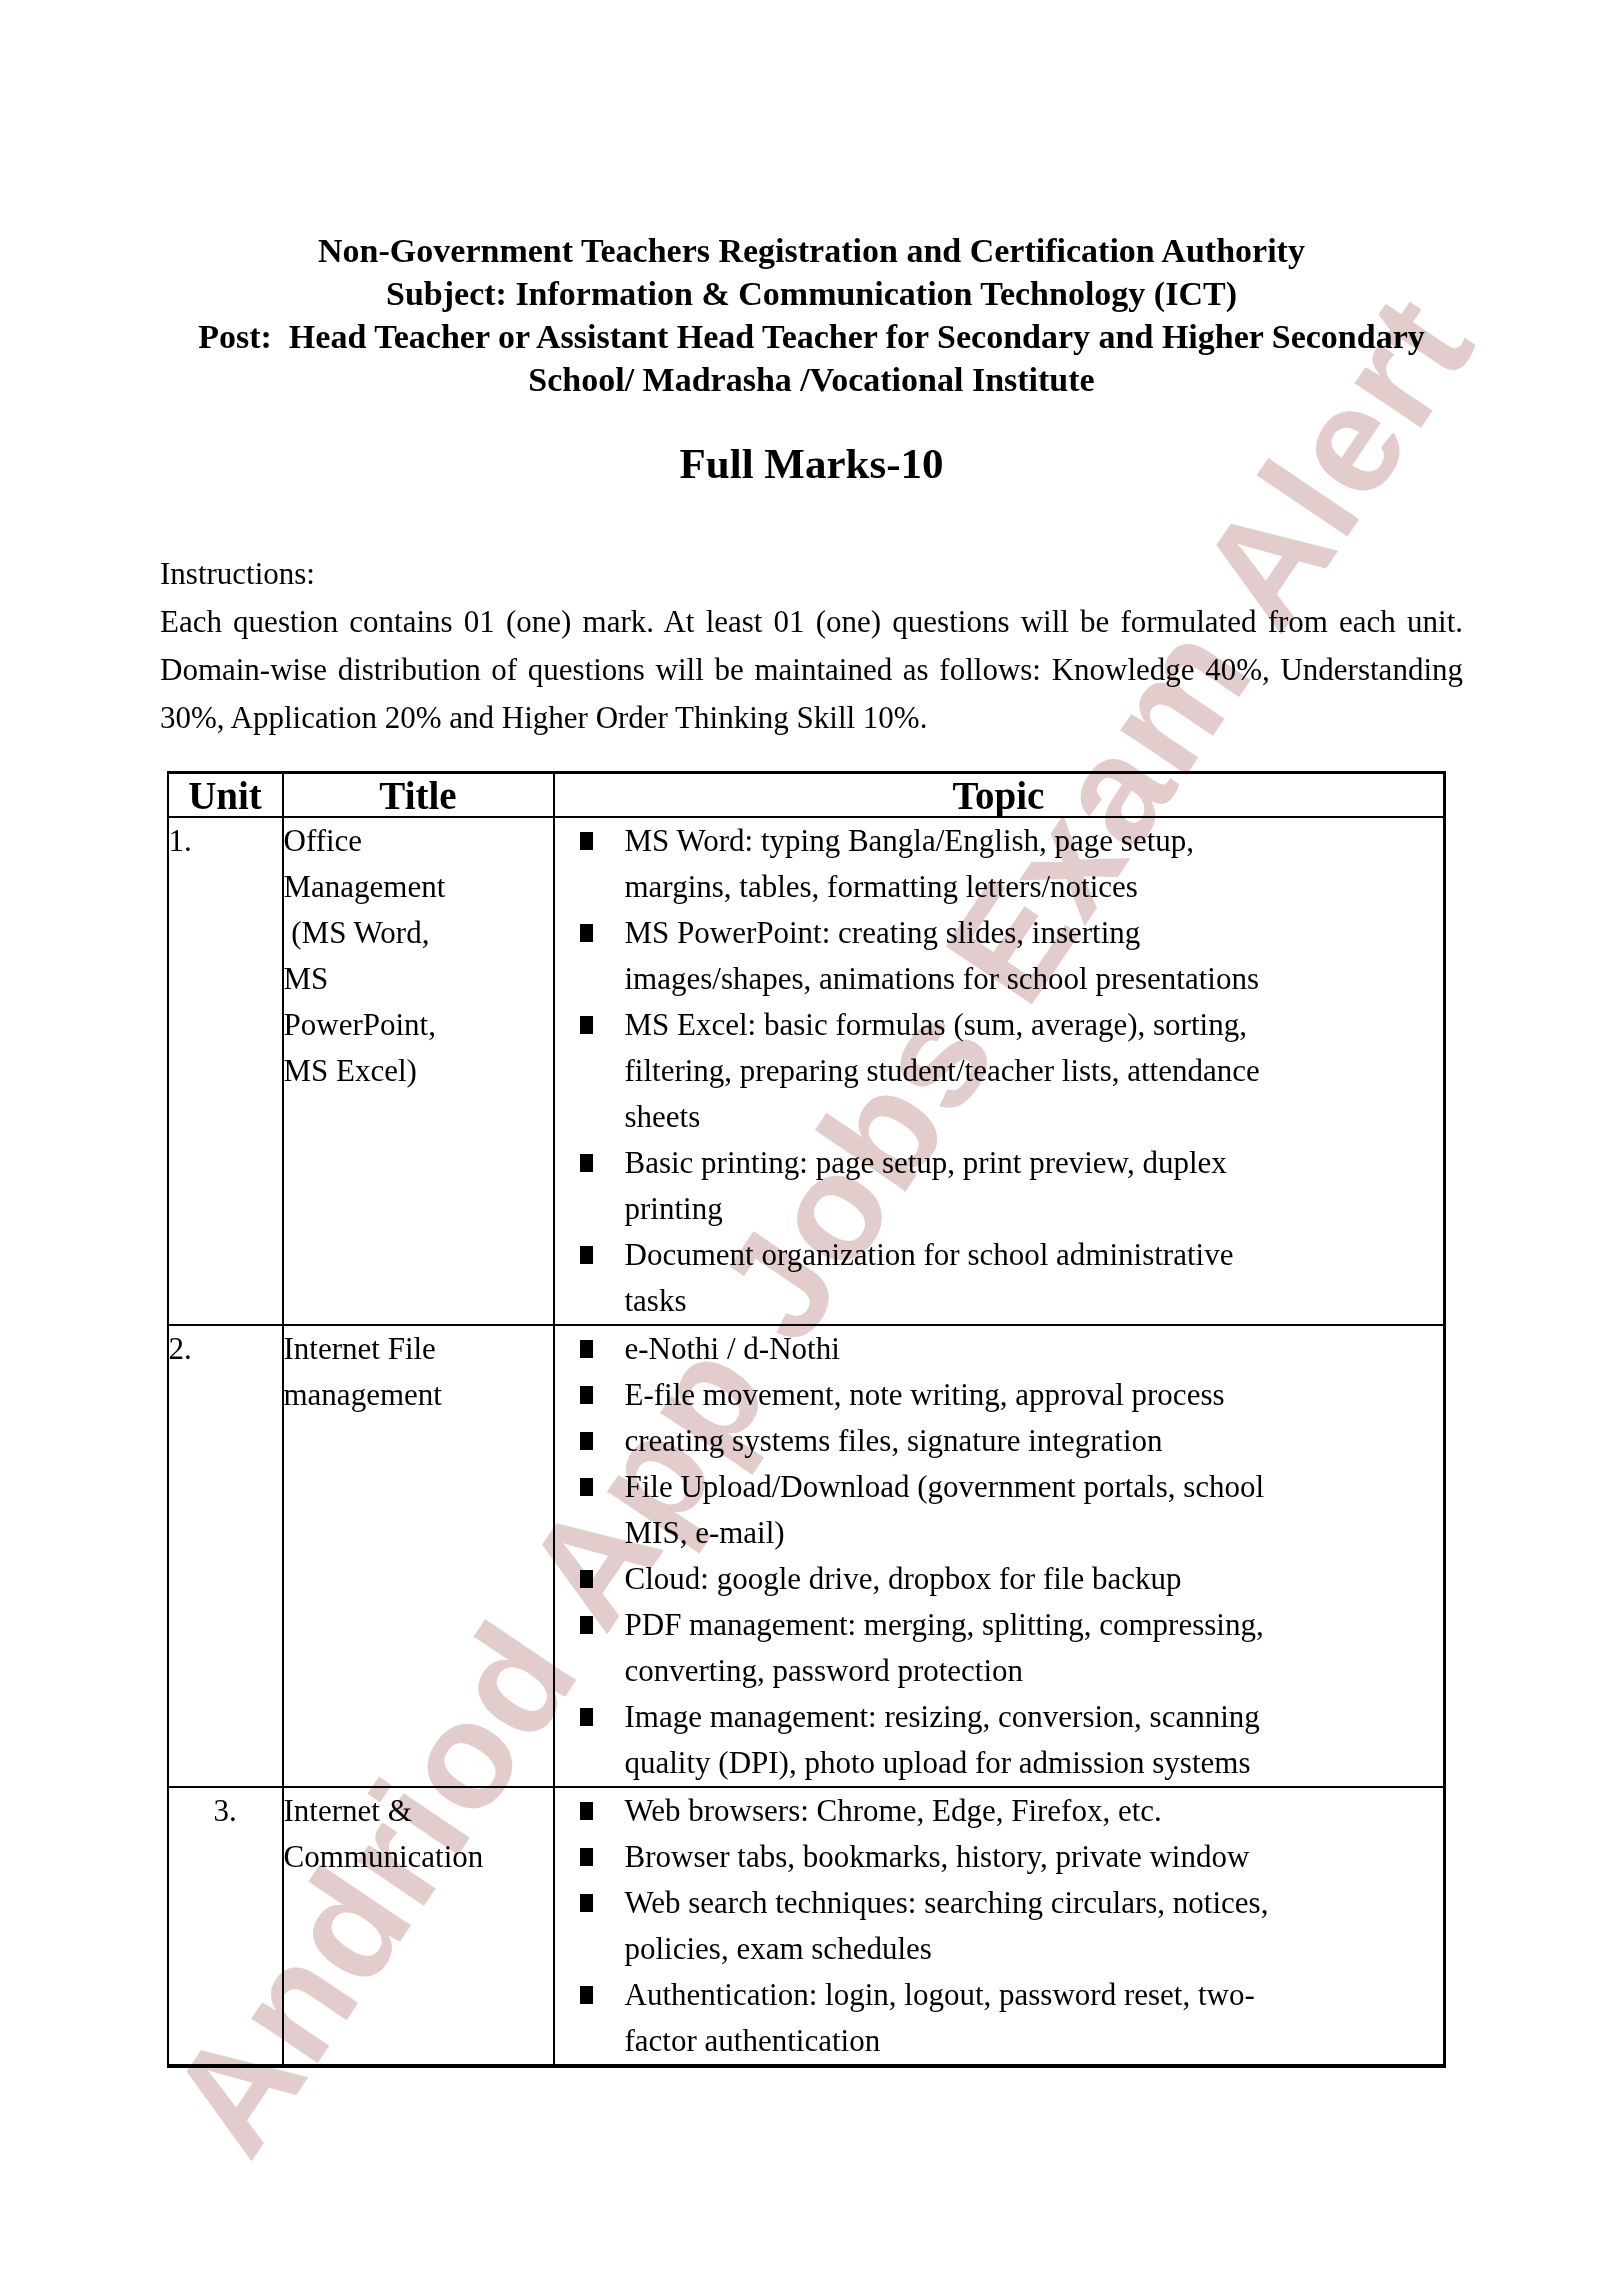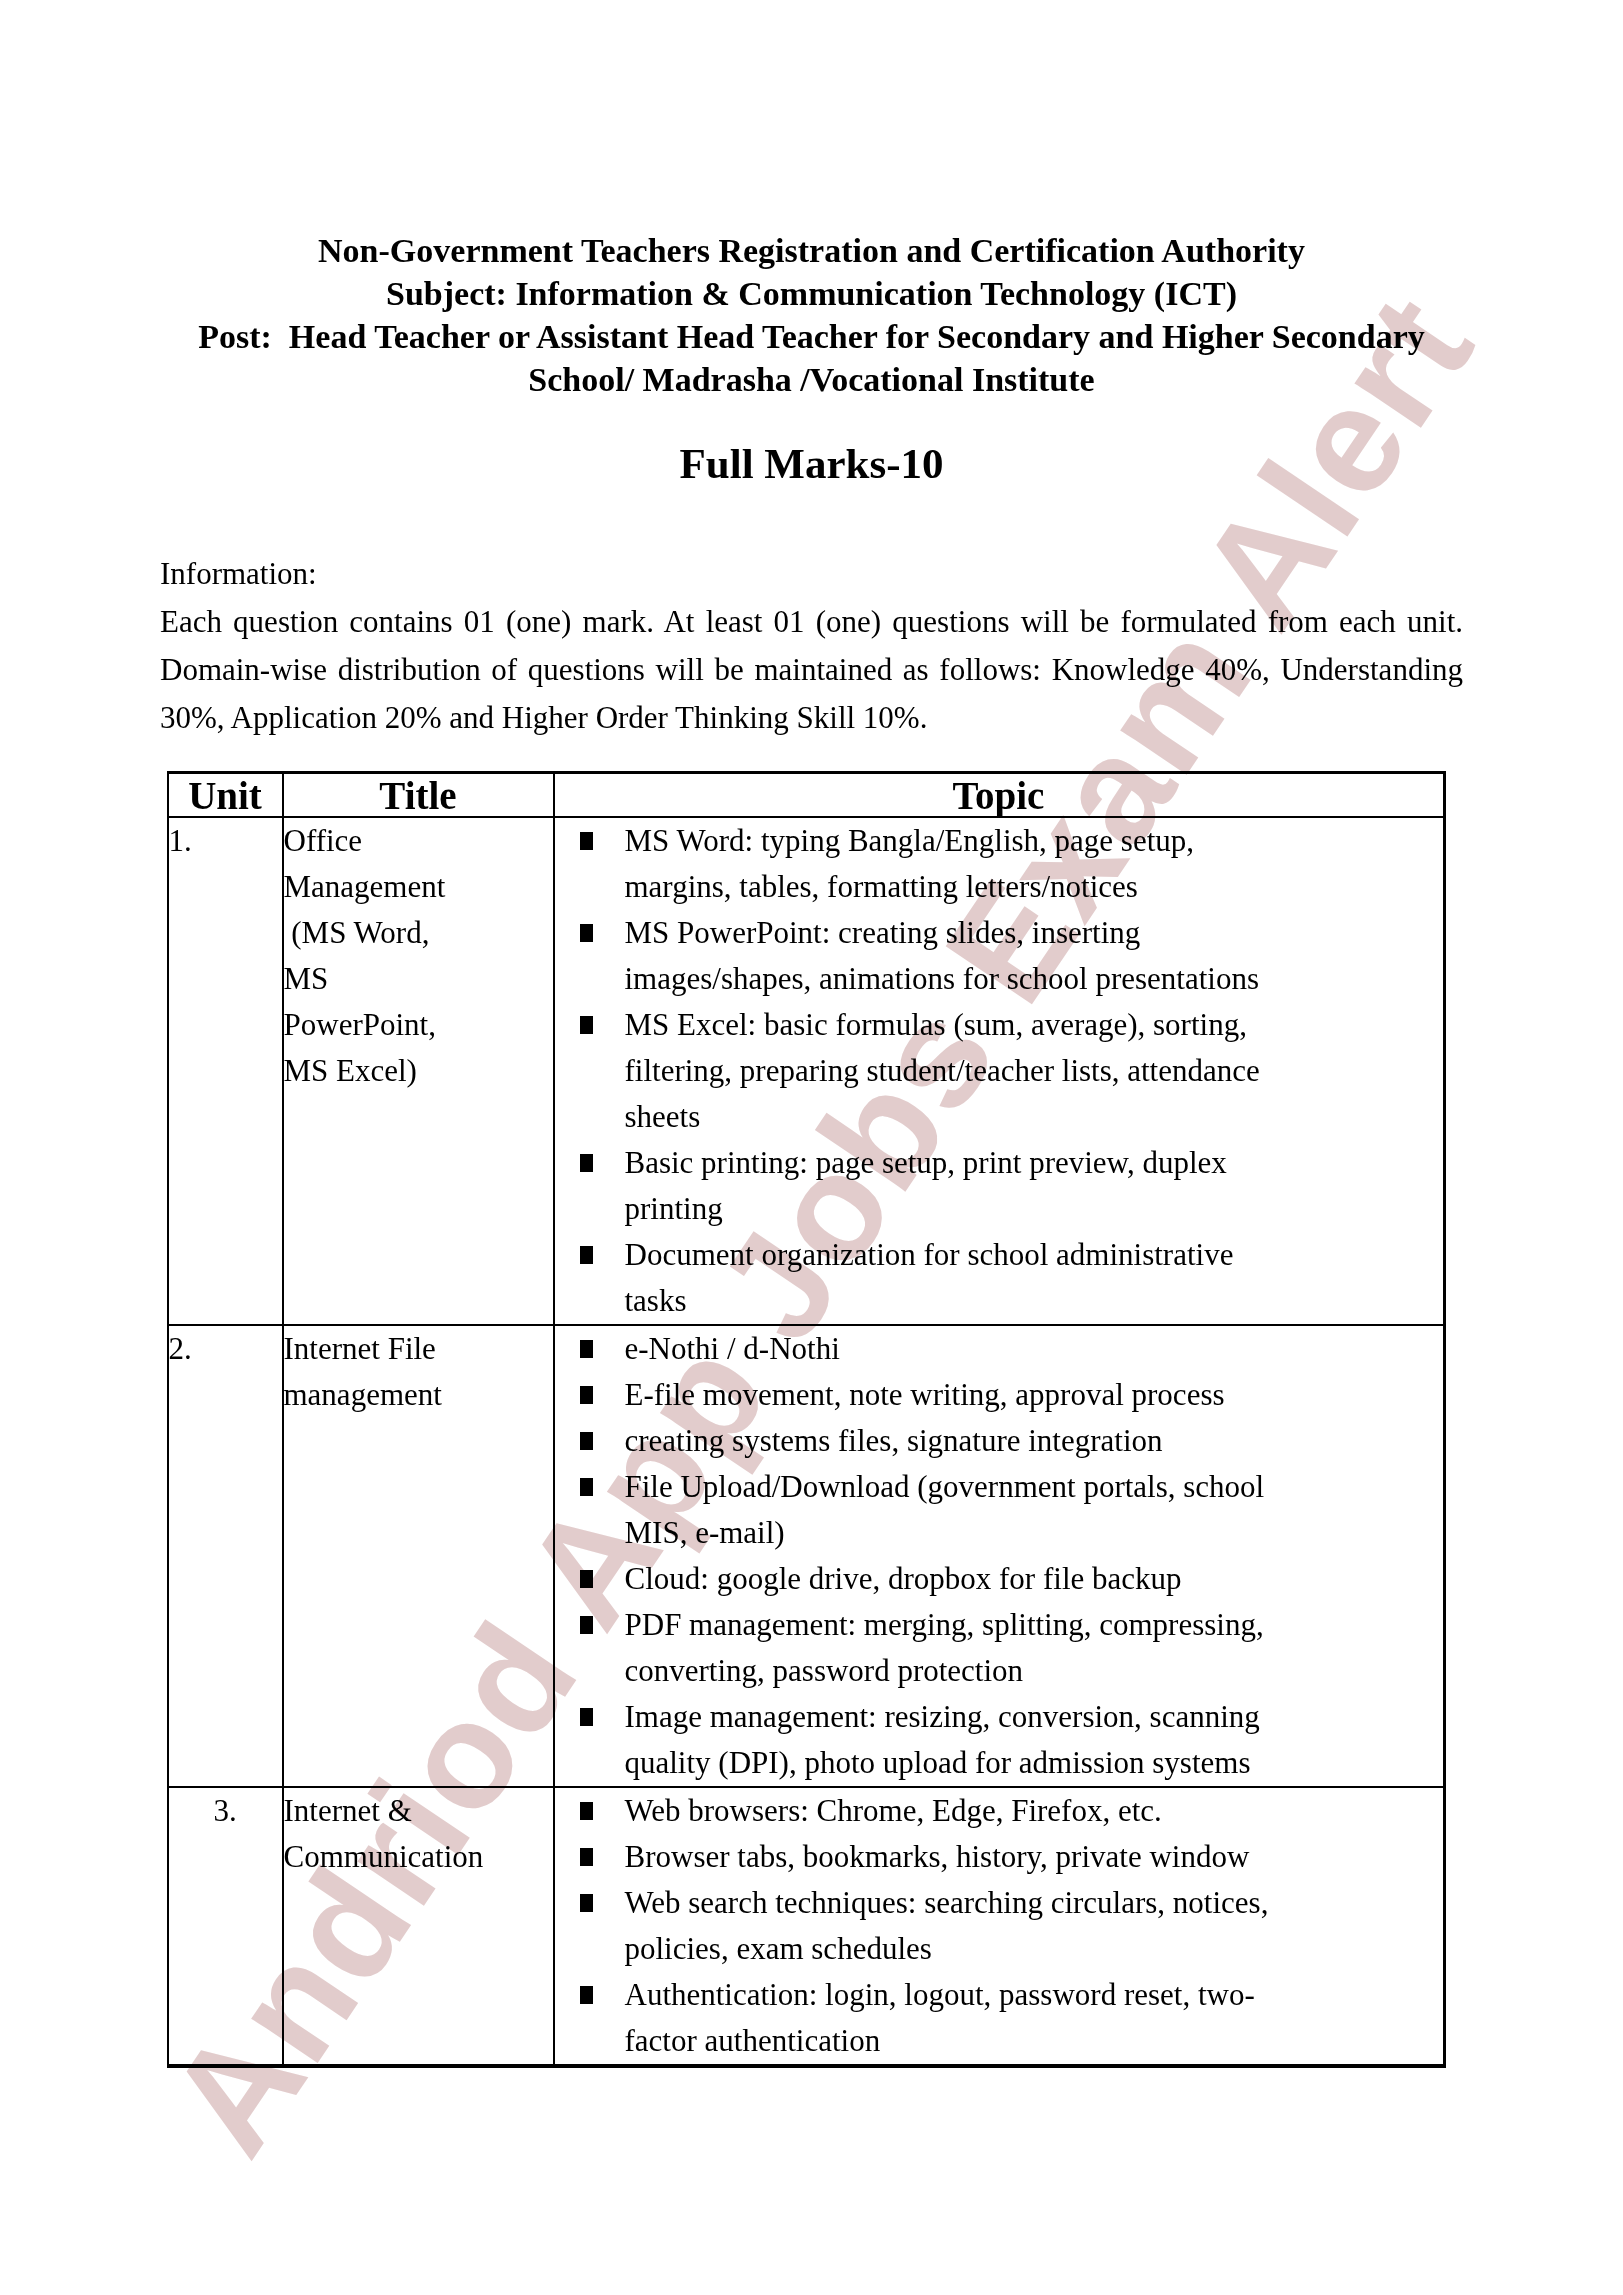--- a/index.html
+++ b/index.html
@@ -120,21 +120,21 @@
 
   <div class="title-block">
     <div>Non-Government Teachers Registration and Certification Authority</div>
     <div>Subject: Information &amp; Communication Technology (ICT)</div>
     <div>Post:&nbsp; Head Teacher or Assistant Head Teacher for Secondary and Higher Secondary School/ Madrasha /Vocational Institute</div>
   </div>
 
   <div class="full-marks">Full Marks-10</div>
 
   <div class="instructions">
-    <span class="instructions-label">Information:</span>
+    <span class="instructions-label">Instructions:</span>
     <span class="instructions-body">Each question contains 01 (one) mark. At least 01 (one) questions will be formulated from each unit. Domain-wise distribution of questions will be maintained as follows: Knowledge 40%, Understanding 30%, Application 20% and Higher Order Thinking Skill 10%.</span>
   </div>
 
   <table class="syllabus">
     <colgroup>
       <col class="col-unit">
       <col class="col-title">
       <col class="col-topic">
     </colgroup>
     <thead>

